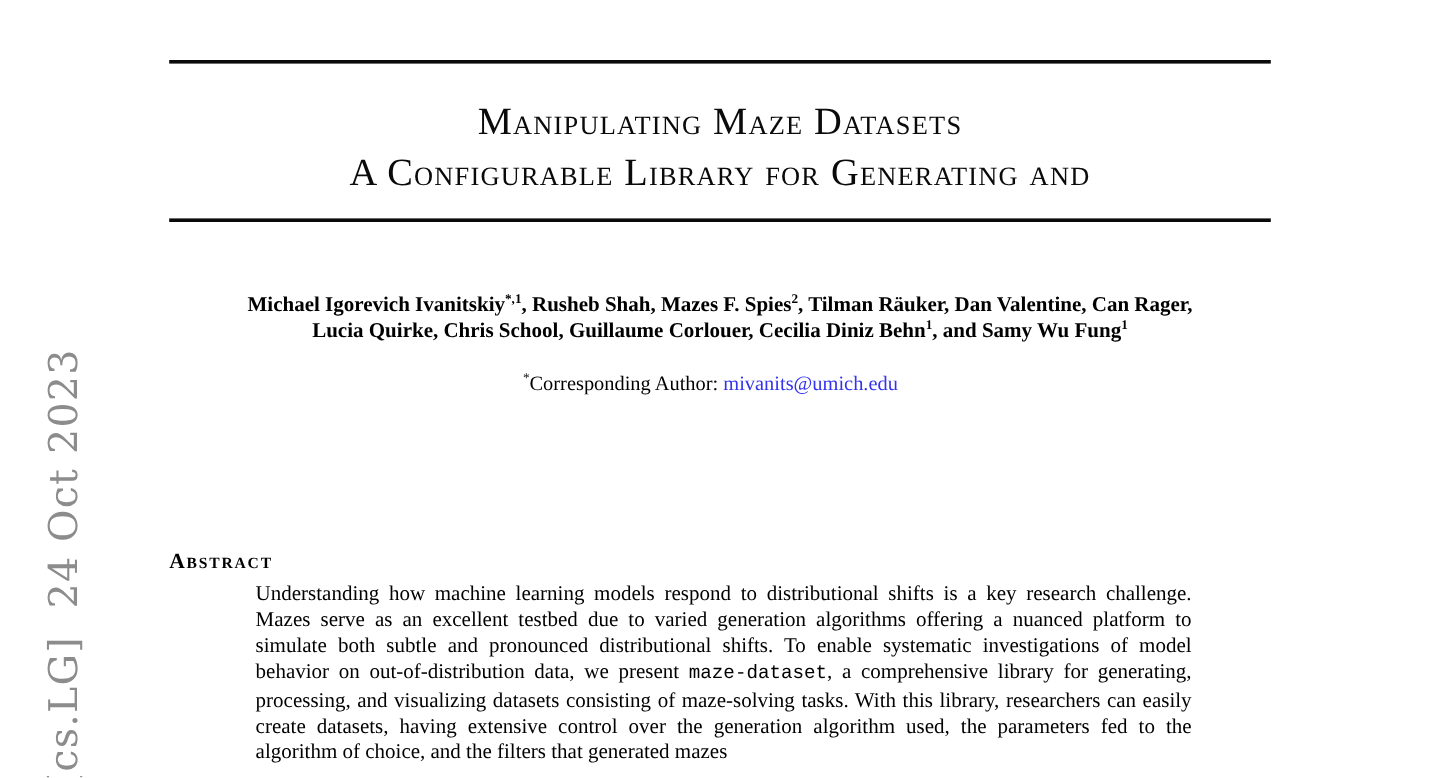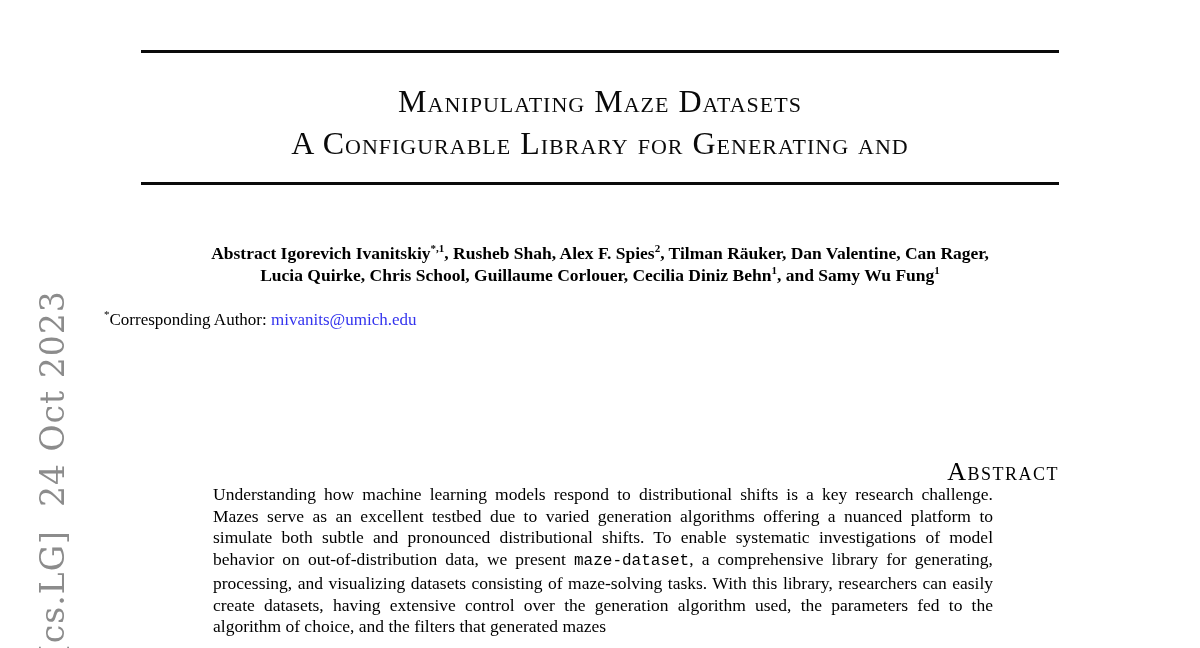--- a/index.html
+++ b/index.html
@@ -68,42 +68,43 @@
     line-height: 21.5px;
   }
   .authors-block sup, .affil-block sup {
     font-size: 11px;
     line-height: 0;
   }
 
   
   .affil-block {
     position: absolute;
-    left: 104px;
+    left: 92px;
     top: 309px;
     width: 1000px;
+    text-align: center;
     font-size: 17px;
     line-height: 21.7px;
   }
   .email-link {
     color: #3333ee;
     text-decoration: none;
     cursor: pointer;
   }
 
   
   .abstract-heading {
     position: absolute;
     left: 141px;
     top: 457px;
     width: 918px;
-    text-align: right;
-    font-weight: normal;
+    text-align: left;
+    font-weight: bold;
     font-variant: small-caps;
-    font-size: 26px;
+    font-size: 18px;
     letter-spacing: 1.5px;
   }
   .abstract-body {
     position: absolute;
     left: 213px;
     top: 484px;
     width: 780px;
     font-size: 17.5px;
     line-height: 21.7px;
     text-align: justify;
@@ -123,21 +124,21 @@
   <div class="rule rule-top"></div>
 
   <div class="title-block">
     <div>Manipulating Maze Datasets</div>
     <div>A Configurable Library for Generating and</div>
   </div>
 
   <div class="rule rule-bottom"></div>
 
   <div class="authors-block">
-    <div><span>Abstract Igorevich Ivanitskiy</span><sup>*,1</sup><span>, Rusheb Shah, Alex F. Spies</span><sup>2</sup><span>, Tilman Räuker, Dan Valentine, Can Rager,</span></div>
+    <div><span>Michael Igorevich Ivanitskiy</span><sup>*,1</sup><span>, Rusheb Shah, Mazes F. Spies</span><sup>2</sup><span>, Tilman Räuker, Dan Valentine, Can Rager,</span></div>
     <div><span>Lucia Quirke, Chris School, Guillaume Corlouer, Cecilia Diniz Behn</span><sup>1</sup><span>, and Samy Wu Fung</span><sup>1</sup></div>
   </div>
 
   <div class="affil-block">
     <div><sup>*</sup><span>Corresponding Author: </span><a class="email-link">mivanits@umich.edu</a></div>
   </div>
 
   <div class="abstract-heading">Abstract</div>
 
   <div class="abstract-body"><span>Understanding how machine learning models respond to distributional shifts is a key research challenge. Mazes serve as an excellent testbed due to varied generation algorithms offering a nuanced platform to simulate both subtle and pronounced distributional shifts. To enable systematic investigations of model behavior on out-of-distribution data, we present </span><span class="code">maze-dataset</span><span>, a comprehensive library for generating, processing, and visualizing datasets consisting of maze-solving tasks. With this library, researchers can easily create datasets, having extensive control over the generation algorithm used, the parameters fed to the algorithm of choice, and the filters that generated mazes</span></div>

